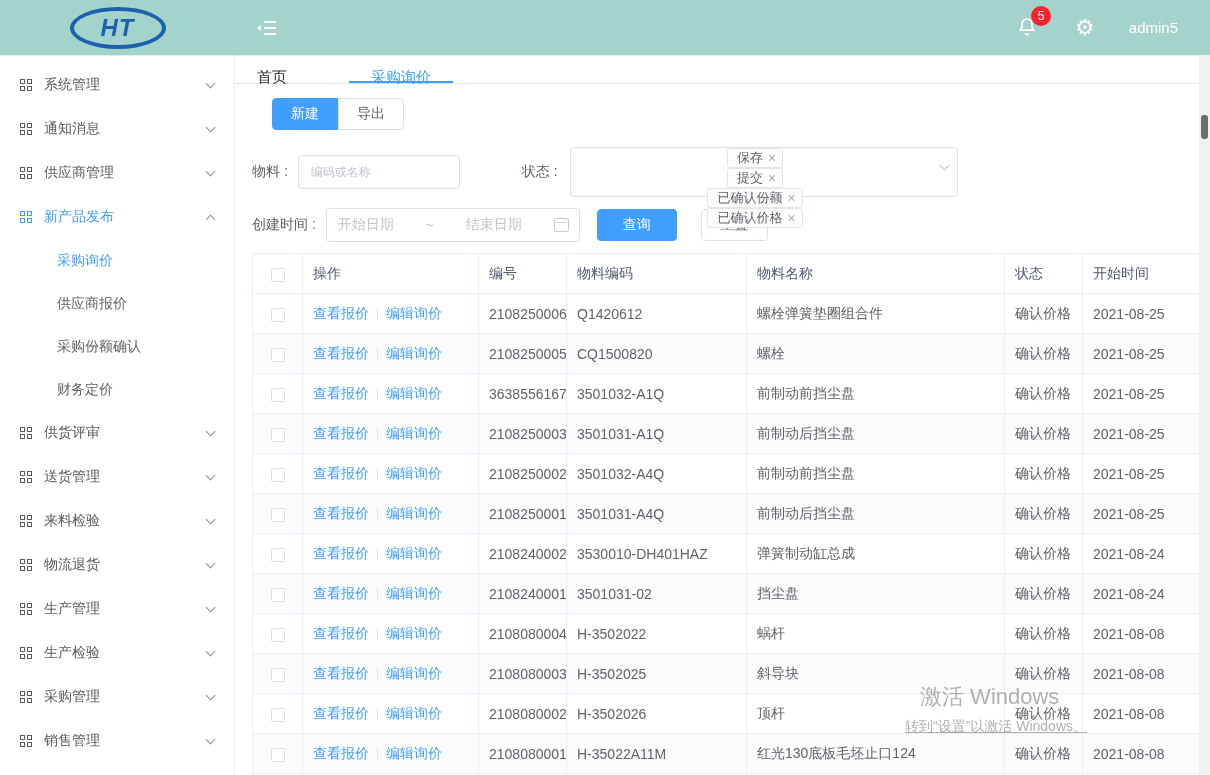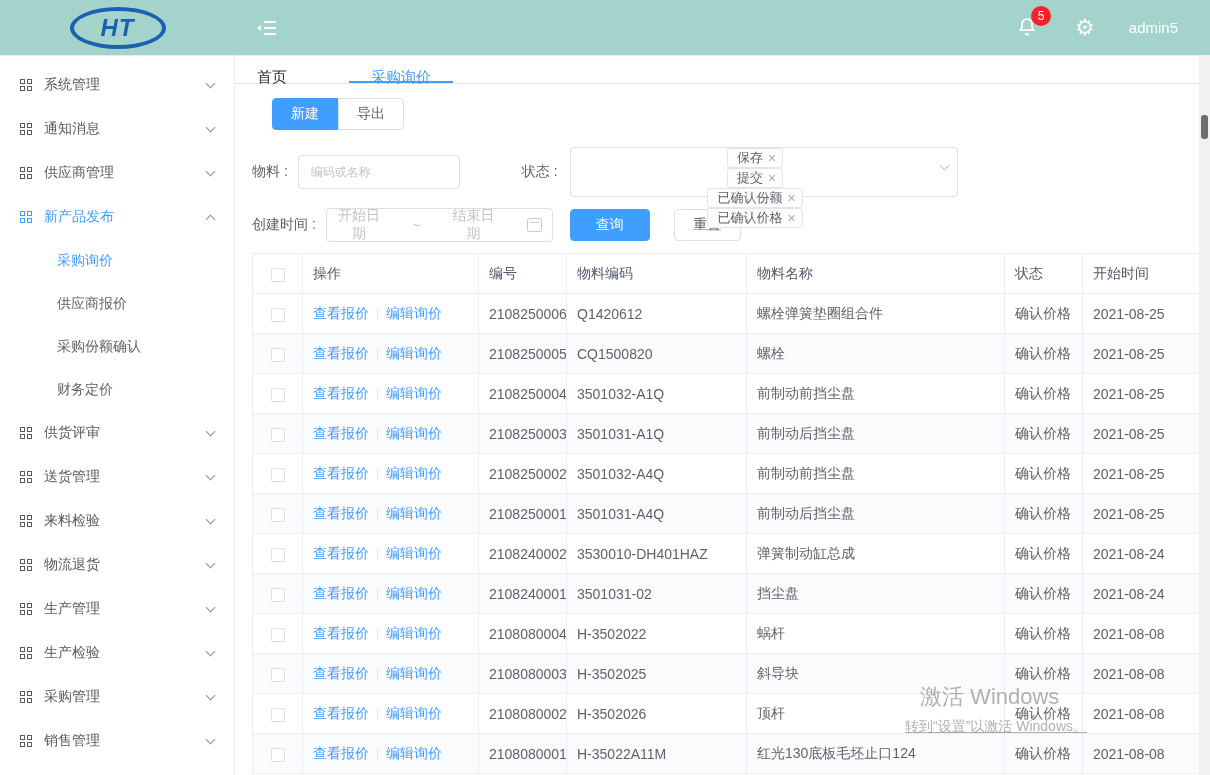--- a/index.html
+++ b/index.html
@@ -61,21 +61,21 @@
   .text-input::placeholder { color:#c0c4cc; }
   .status-label { margin-left:62px; }
   .select-box { margin-left:12px; min-width:388px; height:50px; border:1px solid #dcdfe6; border-radius:4px;
     display:flex; align-items:center; padding:0 22px 0 5px; position:relative; cursor:pointer; background:#fff;flex-direction:column; }
   .tag { display:inline-flex; align-items:center; border:1px solid #e2e5ea; background:#fdfdfd; border-radius:3px;
     height:26px; padding:0 6px 0 9px; margin:0 3px; color:#5a5f66; font-size:13px; white-space:nowrap; }
   .tag-close { margin-left:5px; color:#a8abb2; font-size:14px; cursor:pointer; line-height:1; }
   .sel-chev { position:absolute; right:9px; top:14px; width:7px; height:7px; border-right:1.5px solid #c0c4cc;
     border-bottom:1.5px solid #c0c4cc; transform:rotate(45deg); }
 
-  .date-range { margin-left:10px; width:227px; height:34px; border:1px solid #dcdfe6; border-radius:4px;
+  .date-range { margin-left:10px; width:254px; height:34px; border:1px solid #dcdfe6; border-radius:4px;
     display:flex; align-items:center; padding:0 10px; color:#c0c4cc;gap:27px; }
   .date-ph { flex:1; text-align:center; font-size:14px; }
   .range-sep { padding:0 4px; color:#c0c4cc; }
   .cal-icon { width:15px; height:14px; border:1px solid #c8ccd2; border-radius:2px; position:relative; margin-left:4px; }
   .cal-icon::before { content:""; position:absolute; top:3px; left:2px; right:2px; border-top:1px solid #c8ccd2; }
   .search-btn { margin-left:17px; border-radius:4px; width:80px; }
   .reset-btn { margin-left:24px; border-radius:4px; width:67px; }
 
   
   .table-wrap { margin-top:11px; width:958px; overflow:hidden; }
@@ -390,21 +390,21 @@
     <td>螺栓</td>
     <td>确认价格</td>
     <td>2021-08-25</td>
   </tr>
 
   <tr>
     <td class="col-check"><span class="checkbox"></span></td>
     <td>
       <a class="link">查看报价</a><span class="link-sep"></span><a class="link">编辑询价</a>
     </td>
-    <td>2108250004</td>
+    <td>3638556167</td>
     <td>3501032-A1Q</td>
     <td>前制动前挡尘盘</td>
     <td>确认价格</td>
     <td>2021-08-25</td>
   </tr>
 
   <tr class="stripe">
     <td class="col-check"><span class="checkbox"></span></td>
     <td>
       <a class="link">查看报价</a><span class="link-sep"></span><a class="link">编辑询价</a>

